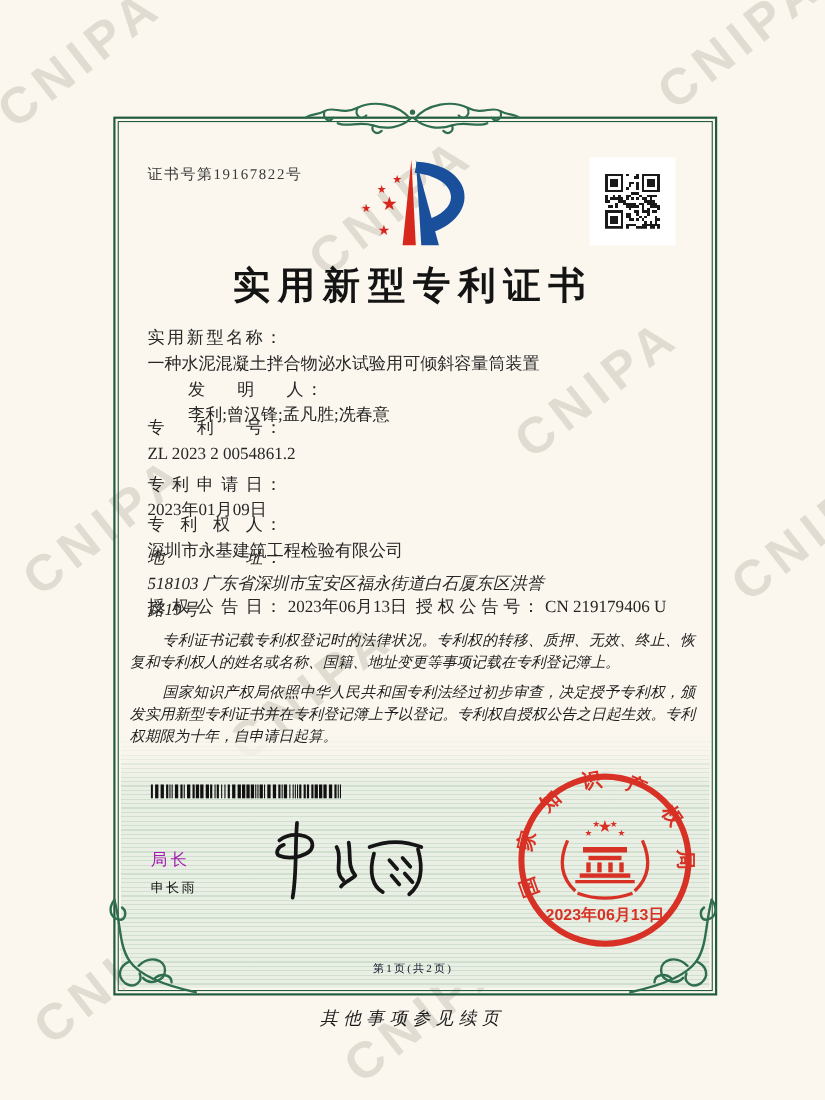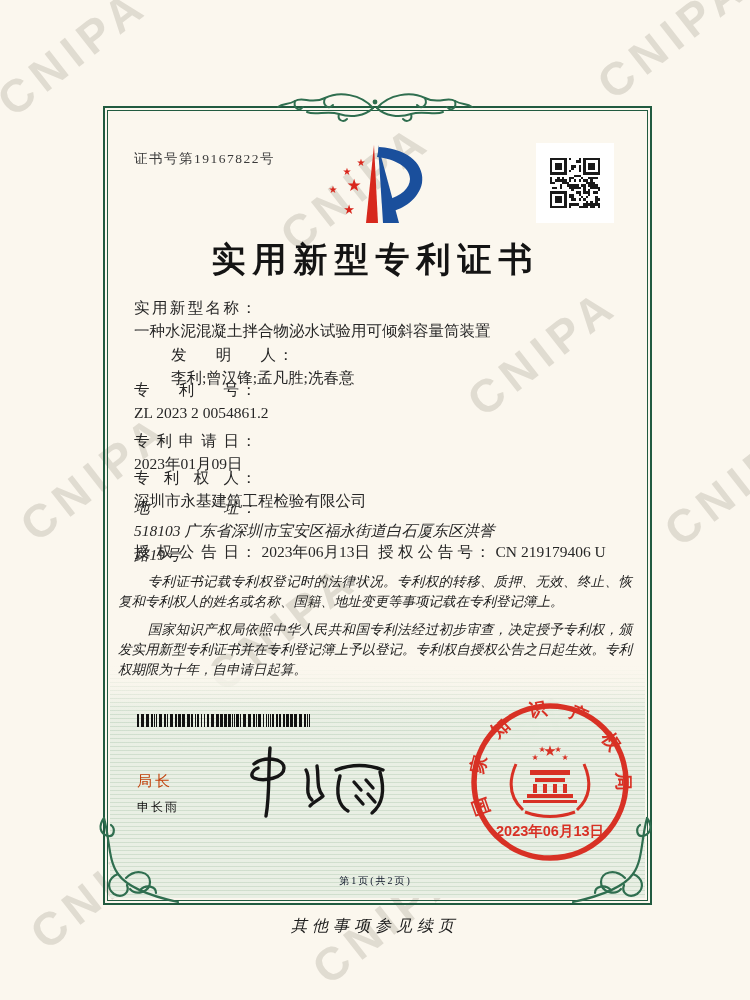--- a/index.html
+++ b/index.html
@@ -54,21 +54,21 @@
   .addr-val{width:372px;}
   .g2{width:95px;margin-left:8px;}
   .paras{
     position:absolute;left:118px;top:572px;width:514px;
     font-style:italic;font-size:13.5px;line-height:1.5;color:#1c1c1c;
   }
   .paras p{margin:0 0 7px;text-indent:2.2em;text-align:justify;}
   .barcode{position:absolute;left:137px;top:713px;}
   .director-label{
     position:absolute;left:137px;top:772px;font-family:"Liberation Sans","DejaVu Sans",sans-serif;
-    font-size:15px;letter-spacing:3px;color:#c2410c;
+    font-size:15px;letter-spacing:3px;color:#a21caf;
   }
   .director-name{
     position:absolute;left:137px;top:799px;font-family:"Liberation Sans","DejaVu Sans",sans-serif;
     font-size:12px;letter-spacing:2px;color:#111;
   }
   .signature{position:absolute;left:240px;top:742px;}
   .seal{position:absolute;left:463px;top:695px;opacity:.95;}
   .page-indicator{
     position:absolute;left:103px;width:545px;top:874px;text-align:center;
     font-size:10px;letter-spacing:2px;color:#0f172a;

